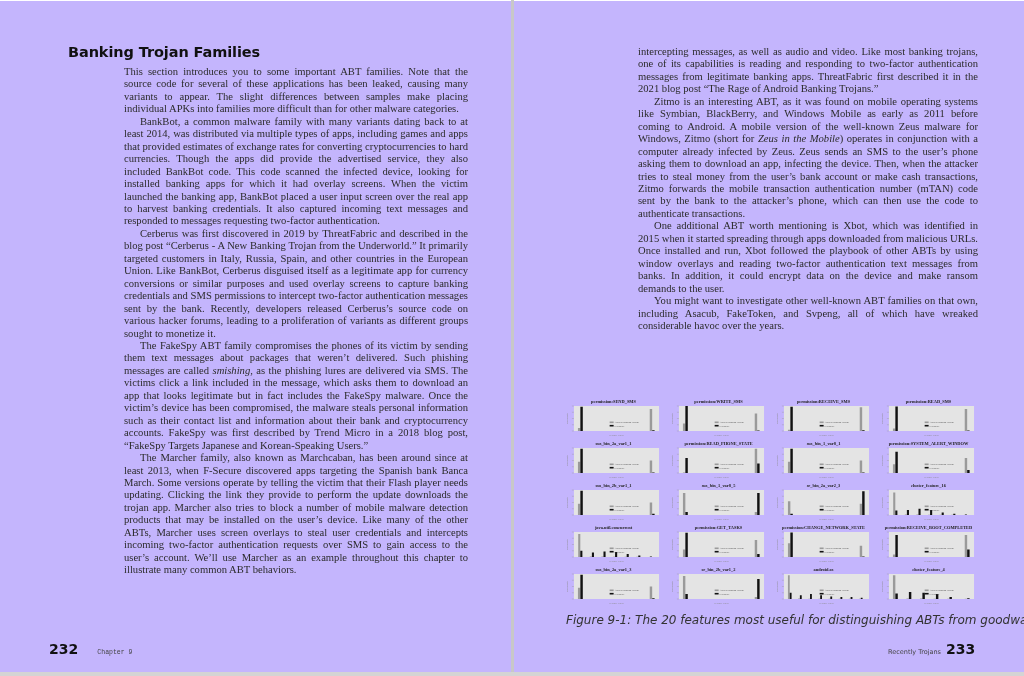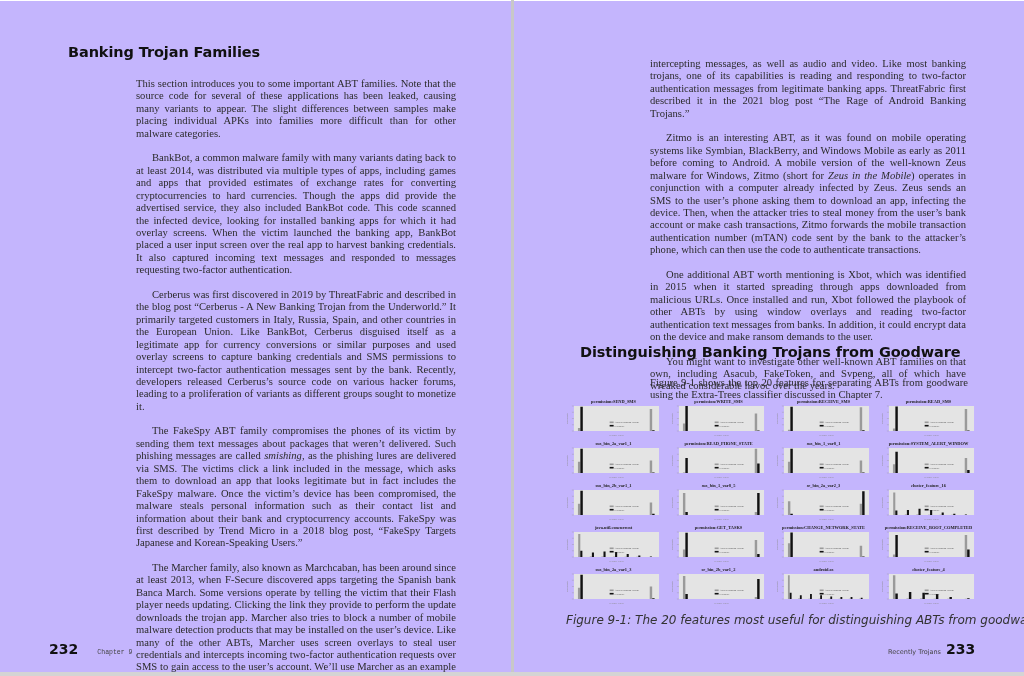--- a/index.html
+++ b/index.html
@@ -4,21 +4,21 @@
 <style>
   html, body { margin:0; padding:0; }
   body { width:1024px; height:676px; background:#ffffff; position:relative; overflow:hidden; font-family:"Liberation Serif", serif; color:#2a2a2a; }
   .page { position:absolute; top:1px; height:672px; background:#c4b5fd; }
   #page-left { left:0; width:512px; }
   #page-right { left:514px; width:510px; }
   .spine { position:absolute; left:511px; top:0; width:3px; height:672px; background:#c8c8c8; }
   .bottom-edge { position:absolute; left:0; top:672px; width:1024px; height:4px; background:#d4d4d4; }
   h2.section { font-family:"DejaVu Sans", sans-serif; font-weight:bold; font-size:14.5px; color:#111; margin:0; position:absolute; letter-spacing:-0.1px; }
   .body { position:absolute; font-size:10.6px; line-height:12.45px; text-align:justify; color:#2b2b2b; }
-  .body p { margin:12px; text-indent:16px; }
+  .body p { margin:0; text-indent:16px; }
   .body p.first { text-indent:0; }
   .body em { }
   .folio { position:absolute; font-family:"DejaVu Sans", sans-serif; }
   .folio .num { font-weight:bold; font-size:14px; color:#111; }
   .folio .lbl { font-size:6.5px; color:#444; }
   .figgrid { position:absolute; left:566px; top:399px; width:410px; height:203px; display:grid; grid-template-columns:repeat(4,1fr); grid-template-rows:repeat(5,1fr); column-gap:10px; row-gap:4px; }
   .mini { position:relative; }
   .mini .ttl { font-size:4.4px; font-weight:bold; text-align:center; color:#222; height:6px; line-height:6px; white-space:nowrap; overflow:hidden; font-family:"Liberation Serif", serif; }
   .mini svg { display:block; width:100%; height:32px; }
   .caption { position:absolute; left:566px; top:613px; font-family:"DejaVu Sans", sans-serif; font-style:italic; font-size:12px; color:#333; white-space:nowrap; }
@@ -43,24 +43,20 @@
 
 <div class="spine"></div>
 
 <div class="page" id="page-right">
   <div class="body" style="left:124px; top:45px; width:340px;">
     <p class="first">intercepting messages, as well as audio and video. Like most banking trojans, one of its capabilities is reading and responding to two-factor authentication messages from legitimate banking apps. ThreatFabric first described it in the 2021 blog post “The Rage of Android Banking Trojans.”</p>
     <p>Zitmo is an interesting ABT, as it was found on mobile operating systems like Symbian, BlackBerry, and Windows Mobile as early as 2011 before coming to Android. A mobile version of the well-known Zeus malware for Windows, Zitmo (short for <em>Zeus in the Mobile</em>) operates in conjunction with a computer already infected by Zeus. Zeus sends an SMS to the user’s phone asking them to download an app, infecting the device. Then, when the attacker tries to steal money from the user’s bank account or make cash transactions, Zitmo forwards the mobile transaction authentication number (mTAN) code sent by the bank to the attacker’s phone, which can then use the code to authenticate transactions.</p>
     <p>One additional ABT worth mentioning is Xbot, which was identified in 2015 when it started spreading through apps downloaded from malicious URLs. Once installed and run, Xbot followed the playbook of other ABTs by using window overlays and reading two-factor authentication text messages from banks. In addition, it could encrypt data on the device and make ransom demands to the user.</p>
     <p>You might want to investigate other well-known ABT families on that own, including Asacub, FakeToken, and Svpeng, all of which have wreaked considerable havoc over the years.</p>
   </div>
-  <h2 class="section" style="left:66px; top:343px;">Distinguishing Banking Trojans from Goodware</h2>
-  <div class="body" style="left:124px; top:364px; width:342px;">
-    <p class="first">Figure 9-1 shows the top 20 features for separating ABTs from goodware using the Extra-Trees classifier discussed in Chapter 7.</p>
-  </div>
   <div class="folio" style="left:374px; top:638px;">
     <span class="lbl">Recently Trojans</span>
     <span class="num" style="margin-left:0;">233</span>
   </div>
 </div>
 
 <div class="figgrid" id="figgrid">
     <div class="mini">
       <div class="ttl">permission:SEND_SMS</div>
       <svg viewBox="0 0 96 32" preserveAspectRatio="none">

